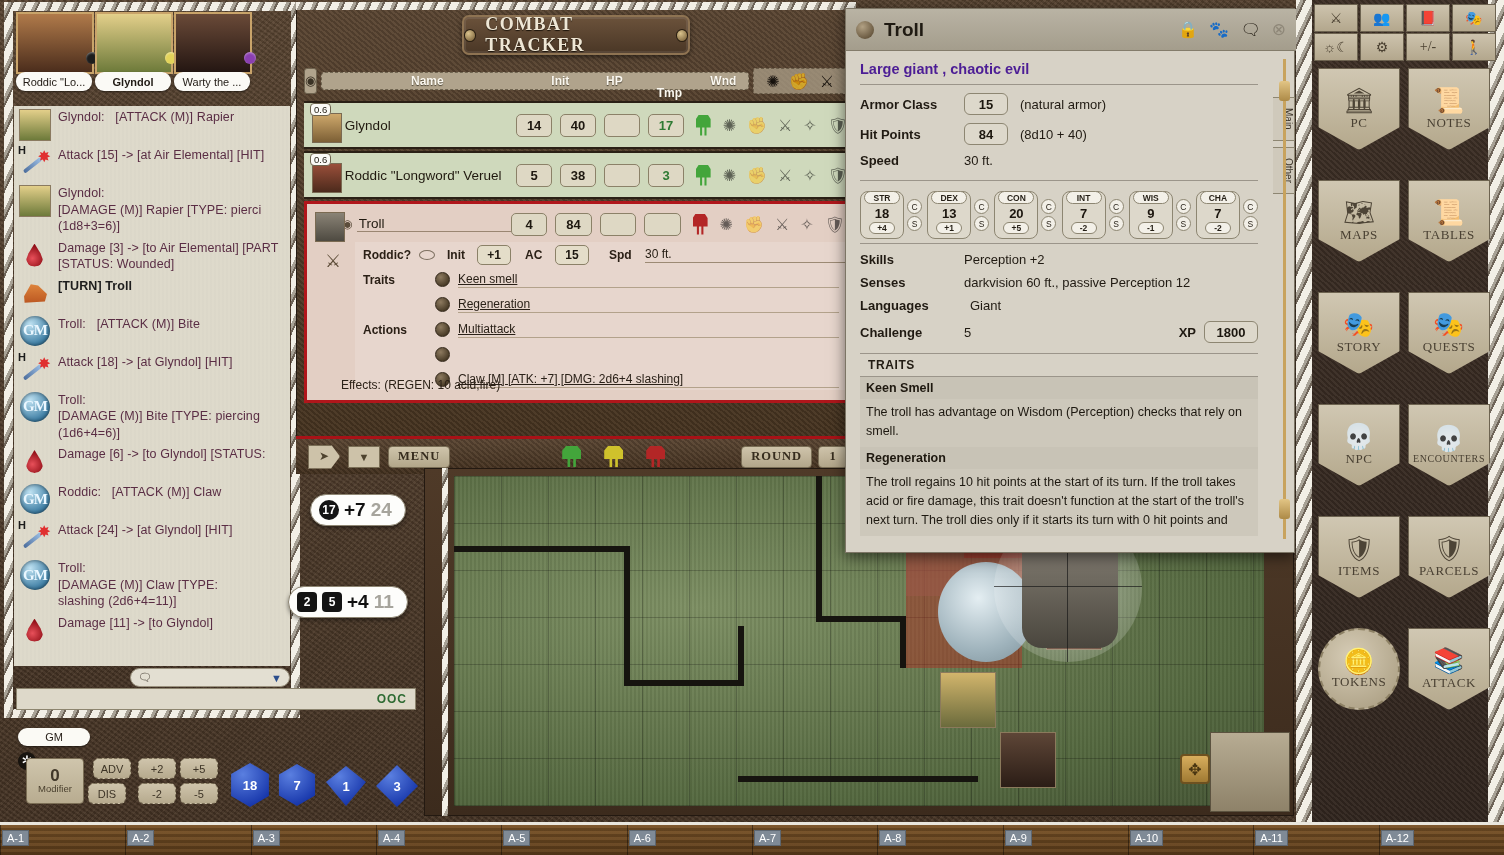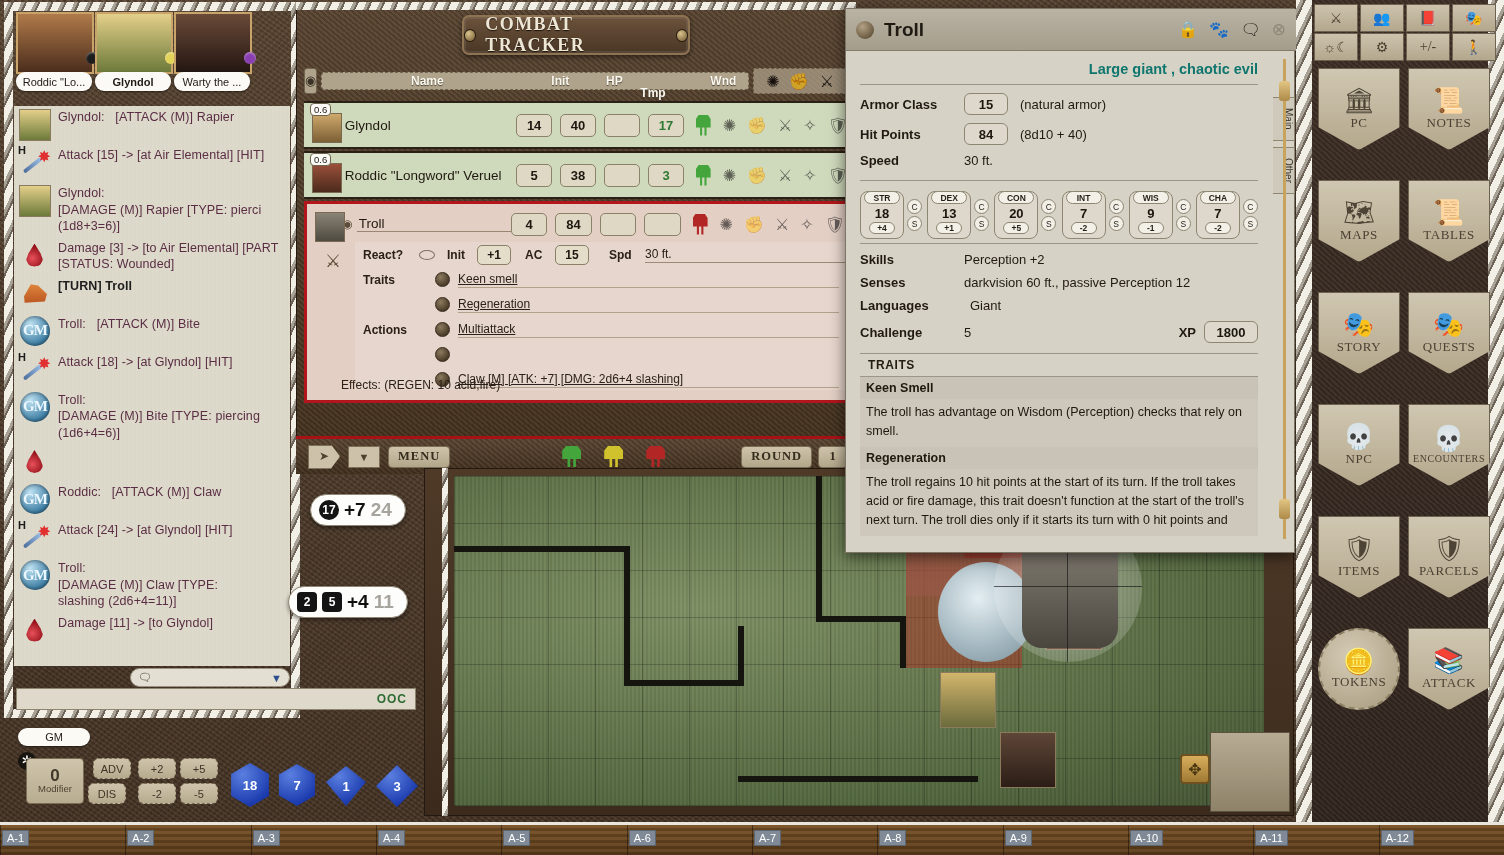--- a/index.html
+++ b/index.html
@@ -256,21 +256,21 @@
   }
   .ct-hdr-icons {
     width: 128px; height: 26px; margin-left: 4px;
     background: #b0a38c; border: 1px dashed #6f6450; border-radius: 3px;
     display: flex; align-items: center; gap: 10px; padding-left: 12px;
     opacity: .72;
   }
   .hdr-name { width: 210px; text-align: center; }
   .hdr-init { width: 56px; text-align: center; }
   .hdr-hp   { width: 52px; text-align: center; }
-  .hdr-tmp  { width: 58px; text-align: left; margin-top: 24px; }
+  .hdr-tmp  { width: 58px; text-align: center; margin-top: 24px; }
   .hdr-wnd  { width: 50px; text-align: center; }
 
   .ct-row {
     position: absolute; left: 8px; width: 544px; height: 48px;
     background: #cfd9bc; border-top: 2px solid #2a2015; border-bottom: 2px solid #2a2015;
     display: flex; align-items: center;
   }
   .ct-row.active-npc {
     background: #e3cfc4; border: 3px solid #b0161b; height: 202px;
     align-items: flex-start;
@@ -416,24 +416,23 @@
     border-bottom: 1px solid #837c6b;
   }
   .npc-title {
     font-family: "Liberation Sans", sans-serif;
     font-size: 19px; font-weight: bold; color: #1f1a12;
   }
   .npc-tb-icons { margin-left: auto; display: flex; align-items: center; gap: 11px; }
   .npc-body { position: absolute; left: 0; top: 42px; width: 426px; height: 503px; padding: 10px 14px 0 14px; }
   .npc-sub {
     font-family: "Liberation Sans", sans-serif;
-    font-size: 14.5px; font-weight: bold; color: #0f766e;
+    font-size: 14.5px; font-weight: bold; color: #4c1d95;
     padding-bottom: 7px; border-bottom: 1px solid #9b9race;
     border-bottom: 1px solid #9b958a;
-    text-align: right;
   }
   .stat-line { display: flex; align-items: center; margin-top: 8px; }
   .stat-key {
     width: 104px; font-family: "Liberation Sans", sans-serif;
     font-size: 13px; font-weight: bold; color: #201a12;
   }
   .stat-box {
     width: 44px; height: 22px; background: #ddd8cb;
     border: 1px solid #8d8672; border-radius: 6px;
     font-family: "Liberation Sans", sans-serif;
@@ -656,20 +655,21 @@
             <div class="gm-av">GM</div>
           </div>
           <div class="chat-text">Troll:
 [DAMAGE (M)] Bite [TYPE: piercing
 (1d6+4=6)]</div>
         </div>
         <div class="chat-row">
           <div class="chat-ico">
             <div class="dmg-drop"></div>
           </div>
+          <div class="chat-text">Damage [6] -&gt; [to Glyndol] [STATUS: </div>
         </div>
         <div class="chat-row">
           <div class="chat-ico">
             <div class="gm-av">GM</div>
           </div>
           <div class="chat-text">Roddic:   [ATTACK (M)] Claw</div>
         </div>
         <div class="chat-row">
           <div class="chat-ico">
             <div class="wand-ico"></div>
@@ -826,21 +826,21 @@
           <span>⚔</span>
           <span>✧</span>
           <span>🛡</span>
         </span>
       </div>
 
       <span style="position:absolute;left:18px;top:46px;font-size:18px;color:#5d4c38;">⚔</span>
 
       <div class="npc-detail">
         <div class="nd-line">
-          <span class="nd-label" style="width:56px;">React?</span>
+          <span class="nd-label" style="width:56px;">Roddic?</span>
           <span style="width:16px;height:10px;border:1px solid #7d7060;border-radius:50%;margin-right:12px;"></span>
           <span class="nd-label" style="width:30px;">Init</span>
           <span class="nd-box">+1</span>
           <span class="nd-label" style="width:30px;margin-left:14px;">AC</span>
           <span class="nd-box">15</span>
           <span class="nd-label" style="width:36px;margin-left:20px;">Spd</span>
           <span class="nd-under" style="flex:1;">30 ft.</span>
         </div>
 
         <div class="nd-line">

